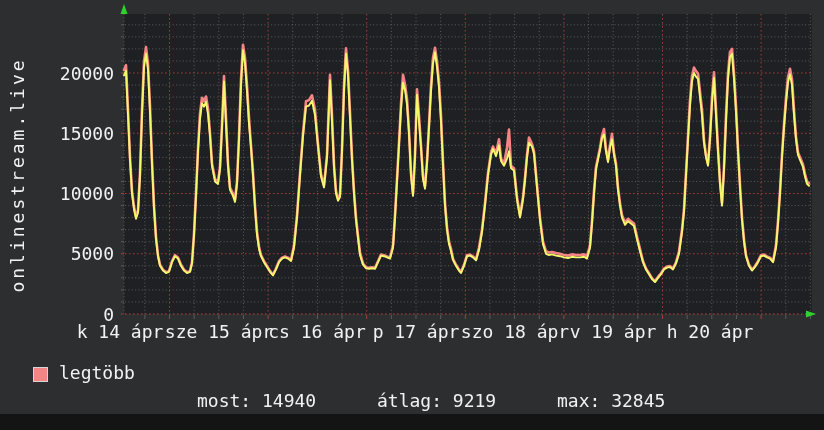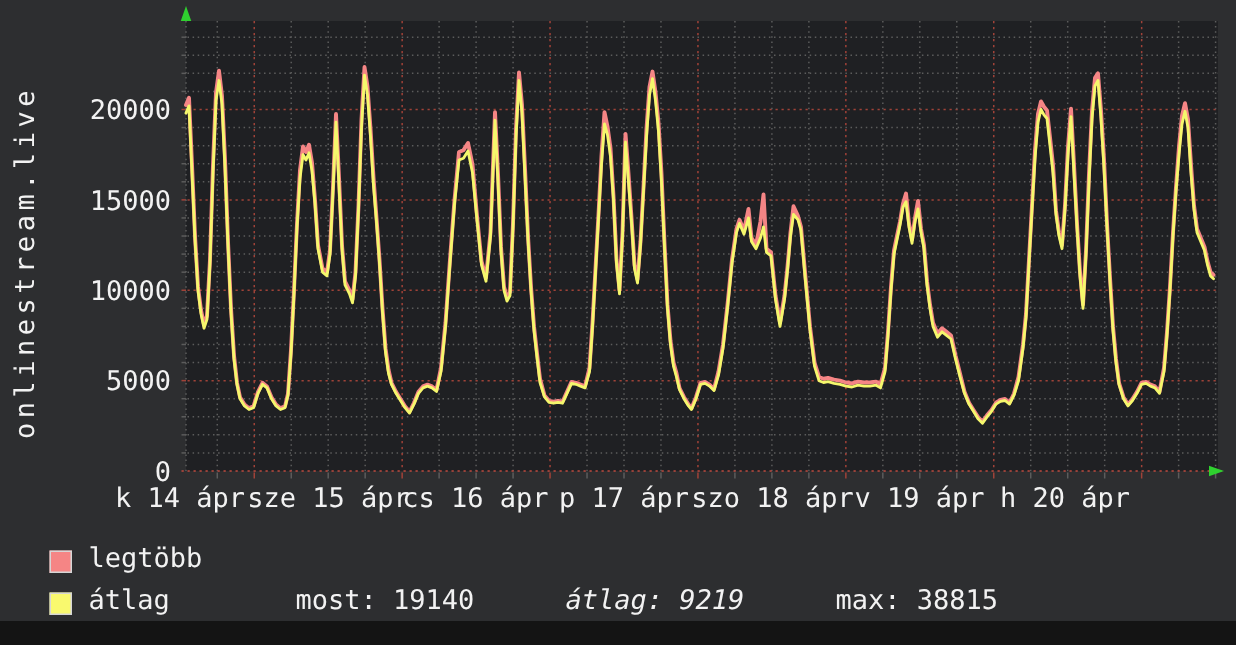--- a/index.html
+++ b/index.html
@@ -156,23 +156,19 @@
       <text x="613" y="338" fill="#f2f2f2" text-anchor="middle" font-size="18px">v 19 ápr</text>
       <text x="710" y="338" fill="#f2f2f2" text-anchor="middle" font-size="18px">h 20 ápr</text>
     </svg>
 
   <div class="vtitle">onlinestream.live</div>
 
   <div id="legend-row-1" class="legend-row">
     <div class="swatch" id="swatch-legtobb" style="background: rgb(245, 133, 133);"></div>
     <div class="lab">legtöbb</div>
   </div>
-  <div id="legend-row-2" class="legend-row">
-    <div class="swatch" id="swatch-atlag" style="background: rgb(249, 249, 110);"></div>
-    <div class="lab">átlag</div>
-  </div>
 
-  <div class="stat" id="stat-most" style="left: 197px;">most: 19140</div>
-  <div class="stat" id="stat-atlag" style="left: 377px; font-style: italic;">átlag: 9219</div>
-  <div class="stat" id="stat-max" style="left: 557px;">max: 38815</div>
+  <div class="stat" id="stat-most" style="left: 197px;">most: 14940</div>
+  <div class="stat" id="stat-atlag" style="left: 377px;">átlag: 9219</div>
+  <div class="stat" id="stat-max" style="left: 557px;">max: 32845</div>
 
   <div id="bottom-band" style="background: rgb(20, 20, 20);"></div>
 </div>
 
 </body></html>

